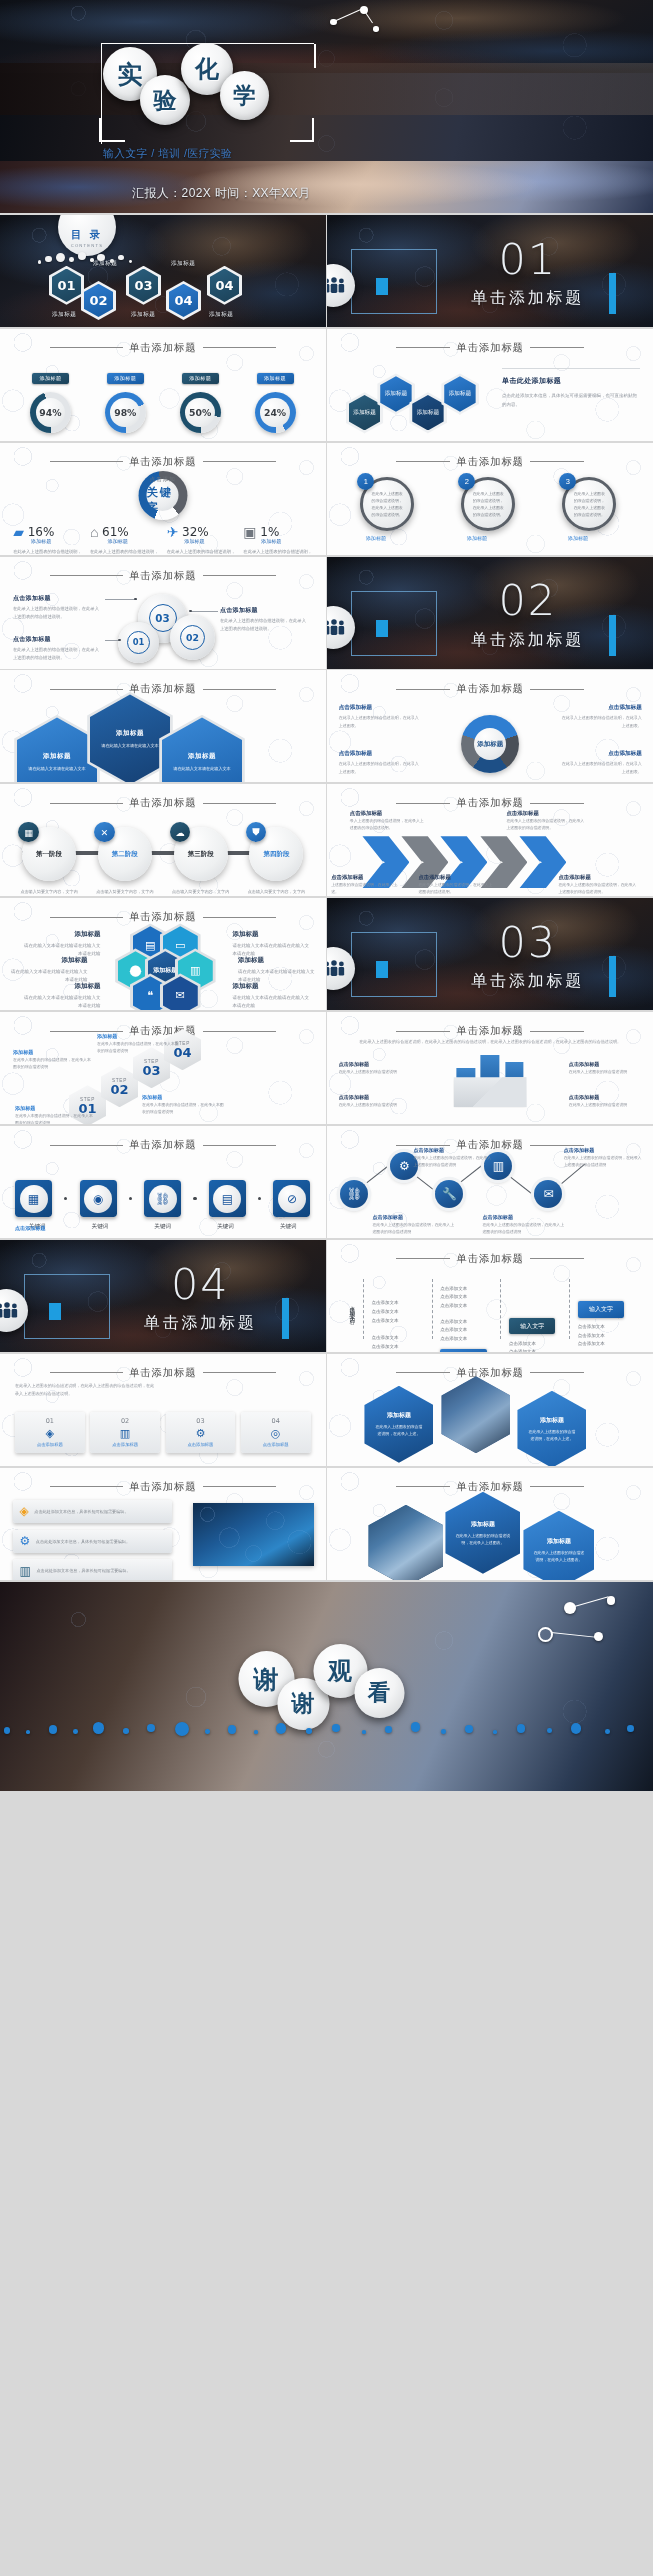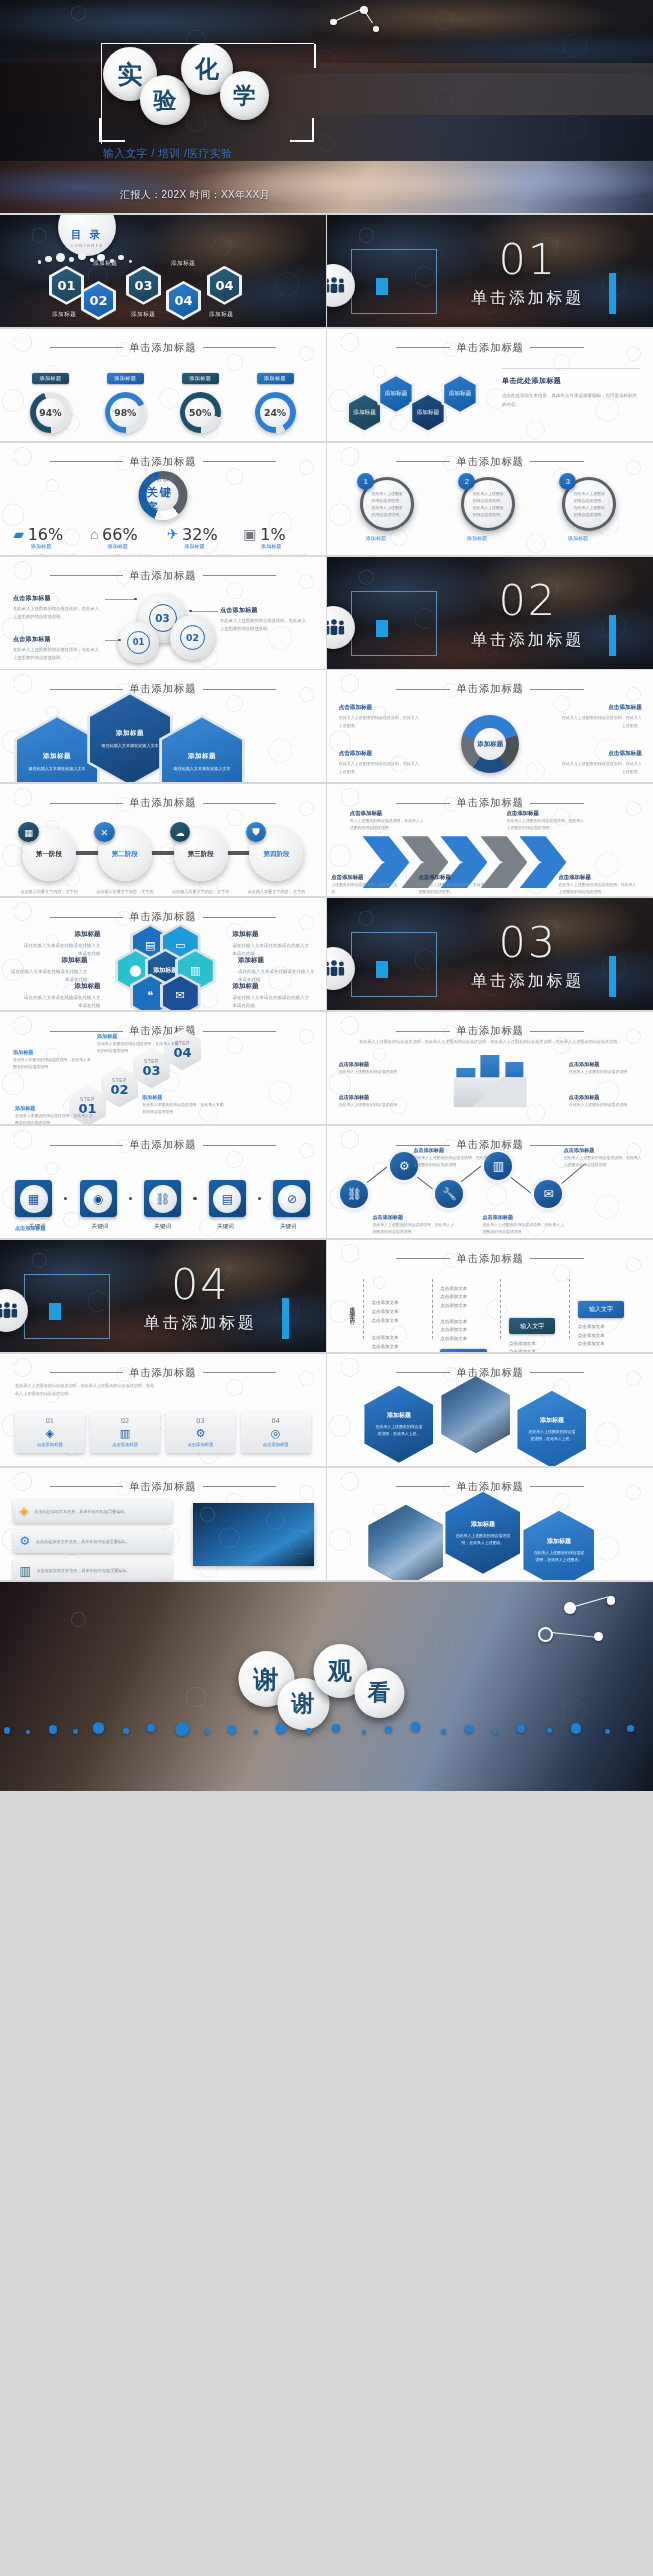--- a/index.html
+++ b/index.html
@@ -80,22 +80,22 @@
     font-family:"DejaVu Sans","Liberation Sans",sans-serif;
     text-shadow:0.9px 0.9px 0 rgba(255,255,255,.75);
   }
   .b1 { left:1.9px;  top:0px;  width:54px; height:54px; font-size:25px; }
   .b2 { left:39px; top:28px; width:50px; height:50px; font-size:23px; }
   .b3 { left:80px; top:-3.7px; width:52px; height:52px; font-size:24px; }
   .b4 { left:119px;top:24px; width:49px; height:49px; font-size:22.4px; }
   .ts-sub { position:absolute; left:103px; top:147px; z-index:7;
             color:#3b79c4; font-size:10.7px; letter-spacing:0.5px;
             text-shadow:0 0.9px 1.9px rgba(0,0,0,.6); }
-  .ts-meta { position:absolute; left:120px; bottom:11.2px; z-index:7;
-             color:#e9edf2; font-size:10px; letter-spacing:0.4px;
+  .ts-meta { position:absolute; left:132px; bottom:11.2px; z-index:7;
+             color:#e9edf2; font-size:12px; letter-spacing:0.4px;
              text-shadow:0 0.9px 1.9px rgba(0,0,0,.7);}
   .mol-deco{position:absolute;z-index:6;}
   .mol-deco .n{position:absolute;border-radius:50%;background:#fff;box-shadow:0 0.9px 2.8px rgba(0,0,0,.5);}
   .mol-deco .l{position:absolute;background:#fff;height:1.4px;transform-origin:0 50%;}
 
   
   .white { background:#fdfdfd; }
   .s-title{
     position:absolute; left:0; right:0; top:12px; text-align:center;
     font-size:10.3px; color:#4a4a4a; letter-spacing:0.9px;
@@ -169,21 +169,21 @@
             box-shadow:0 2.8px 6.5px rgba(0,0,0,.25);}
   .kw-ring .hole{ position:absolute; inset:8.4px; border-radius:50%;
                   background:radial-gradient(circle at 35% 28%,#fff,#ebedef 60%,#d5d8db 100%);
                   display:flex; flex-direction:column; align-items:center; justify-content:center;}
   .kw-ring .t1{ font-size:5.6px; color:#6d737a; letter-spacing:0.9px;}
   .kw-ring .t2{ font-size:11.2px; color:#1a5fa8; font-weight:bold; letter-spacing:1.9px; margin-top:0.9px;}
   .kw-items{ position:absolute; left:0; right:0; top:118px; display:flex; justify-content:space-around; padding:0 9.3px;}
   .kwi{ width:69px;}
   .kwi .hd{ display:flex; align-items:center; gap:3.7px;}
   .kwi .ic{ font-size:14px; line-height:1;}
-  .kwi .pc{ font-size:16px; color:#2f343a; font-family:"DejaVu Sans","Liberation Sans",sans-serif;}
+  .kwi .pc{ font-size:12px; color:#2f343a; font-family:"DejaVu Sans","Liberation Sans",sans-serif;}
   .kwi .st{ font-size:5.1px; color:#2d6fba; margin-left:17.7px; margin-top:-0.9px;}
   .kwi .bd{ font-size:4.3px; color:#878d95; line-height:1.8; margin-top:3.7px;}
 
   
   .gear{ position:absolute; border-radius:50%;
          background:radial-gradient(circle at 34% 28%,#fdfdfd,#e9ebed 55%,#cfd2d5 100%);
          box-shadow:0 1.9px 5.6px rgba(0,0,0,.3); display:flex; align-items:center; justify-content:center;}
   .gear .ring{ border-radius:50%; border:1.9px solid #1a5fa8; display:flex; align-items:center; justify-content:center;
                color:#1a5fa8; font-weight:bold; font-family:"DejaVu Sans","Liberation Sans",sans-serif;}
   .callout{ position:absolute; width:90px;}
@@ -465,21 +465,21 @@
           <div class="hd">
               <span class="ic" style="color:#2f7ed1">▰</span>
             <span class="pc">16%</span>
             </div>
           <div class="st">添加标题</div>
           <div class="bd">在此录入上述图表的综合描述说明，在此录入上述图表。</div>
         </div>
         <div class="kwi">
           <div class="hd">
               <span class="ic" style="color:#70767e">⌂</span>
-            <span class="pc">66%</span>
+            <span class="pc">61%</span>
             </div>
           <div class="st">添加标题</div>
           <div class="bd">在此录入上述图表的综合描述说明，在此录入上述图表。</div>
         </div>
         <div class="kwi">
           <div class="hd">
               <span class="ic" style="color:#2f7ed1">✈</span>
             <span class="pc">32%</span>
             </div>
           <div class="st">添加标题</div>

